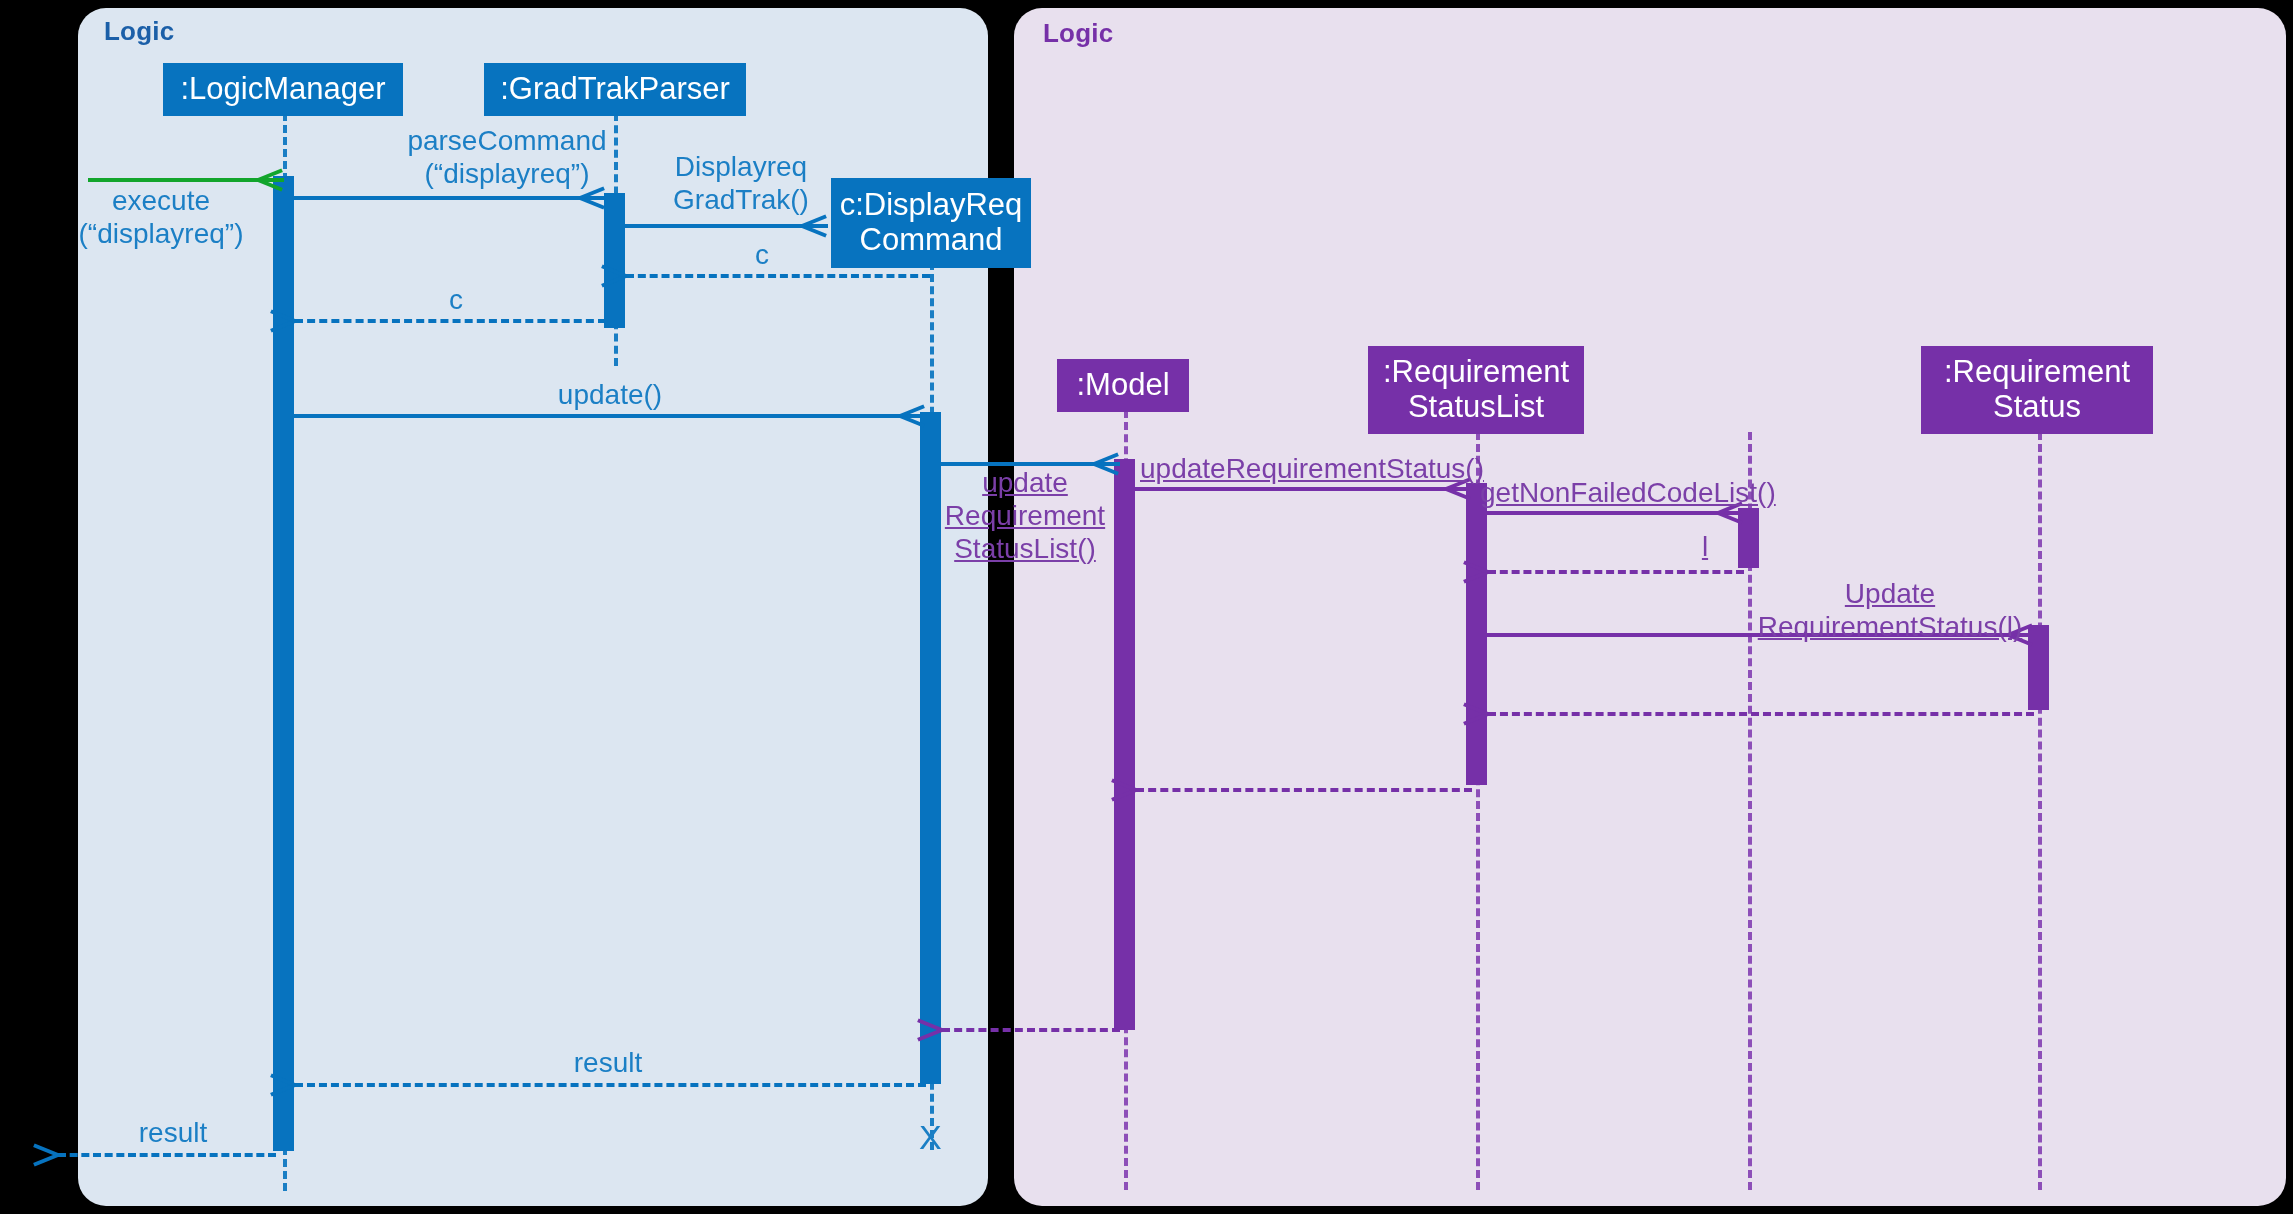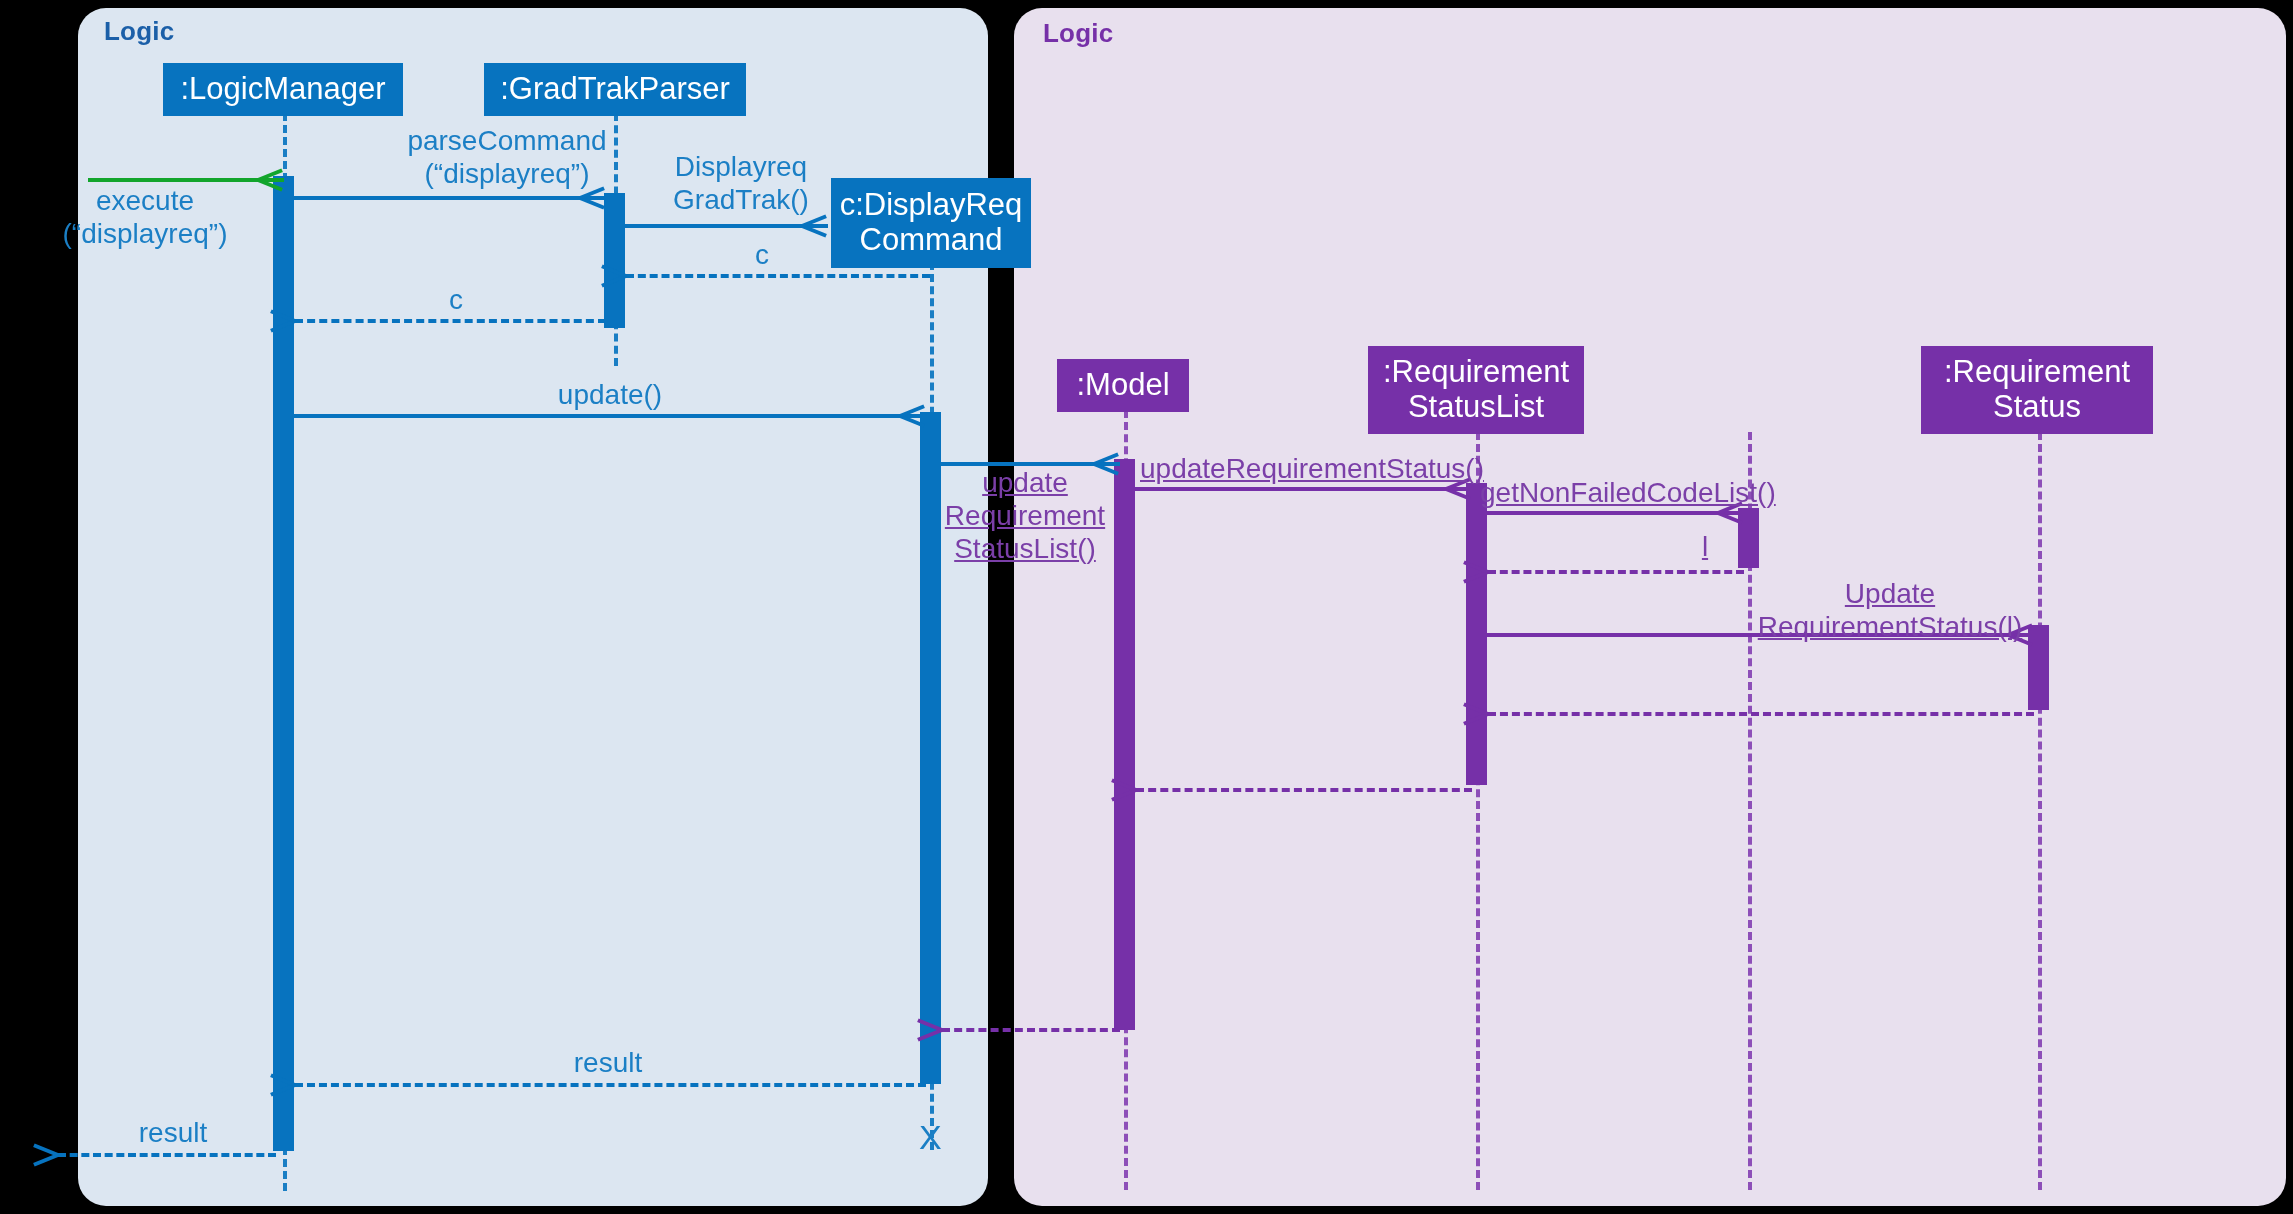--- a/index.html
+++ b/index.html
@@ -96,21 +96,21 @@
   <div class="node purple" style="left:1057px;top:359px;width:132px;height:53px;">:Model</div>
   <div class="node purple" style="left:1368px;top:346px;width:216px;height:88px;">:Requirement
 StatusList</div>
   <div class="node purple" style="left:1921px;top:346px;width:232px;height:88px;">:Requirement
 Status</div>
 
   <div class="msg solid green" style="left:88px;top:178px;width:196px;">
     <div class="line"></div>
       <div class="head right"></div>
   </div>
-  <div class="lbl blue" style="left:20px;top:184px;width:250px;">execute
+  <div class="lbl blue" style="left:36px;top:184px;width:250px;">execute
 (“displayreq”)</div>
 
   <div class="msg solid blue" style="left:294px;top:196px;width:312px;">
     <div class="line"></div>
       <div class="head right"></div>
   </div>
   <div class="lbl blue" style="left:382px;top:124px;width:250px;">parseCommand
 (“displayreq”)</div>
 
   <div class="msg solid blue" style="left:625px;top:224px;width:203px;">

